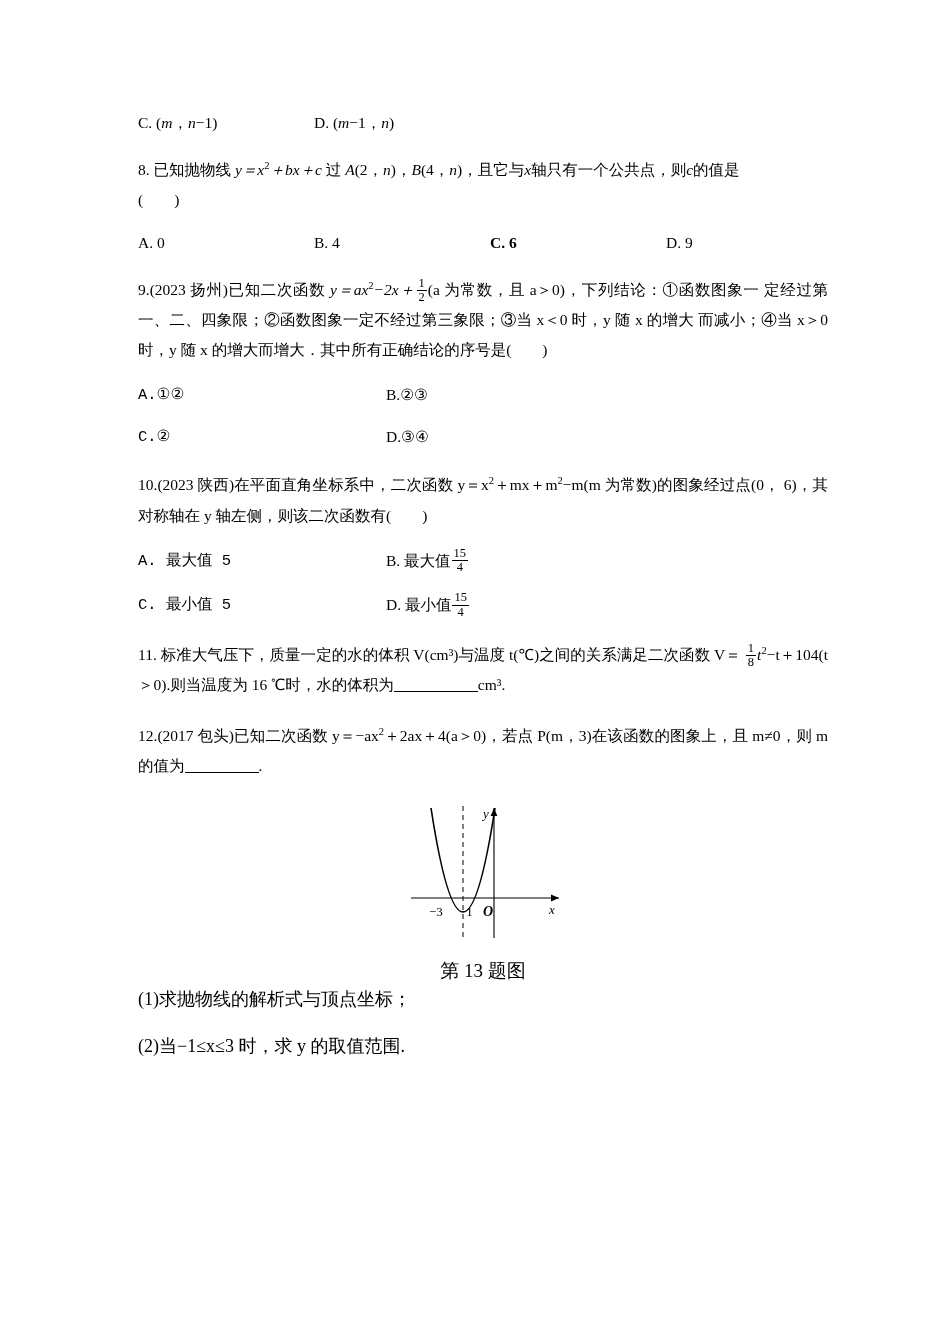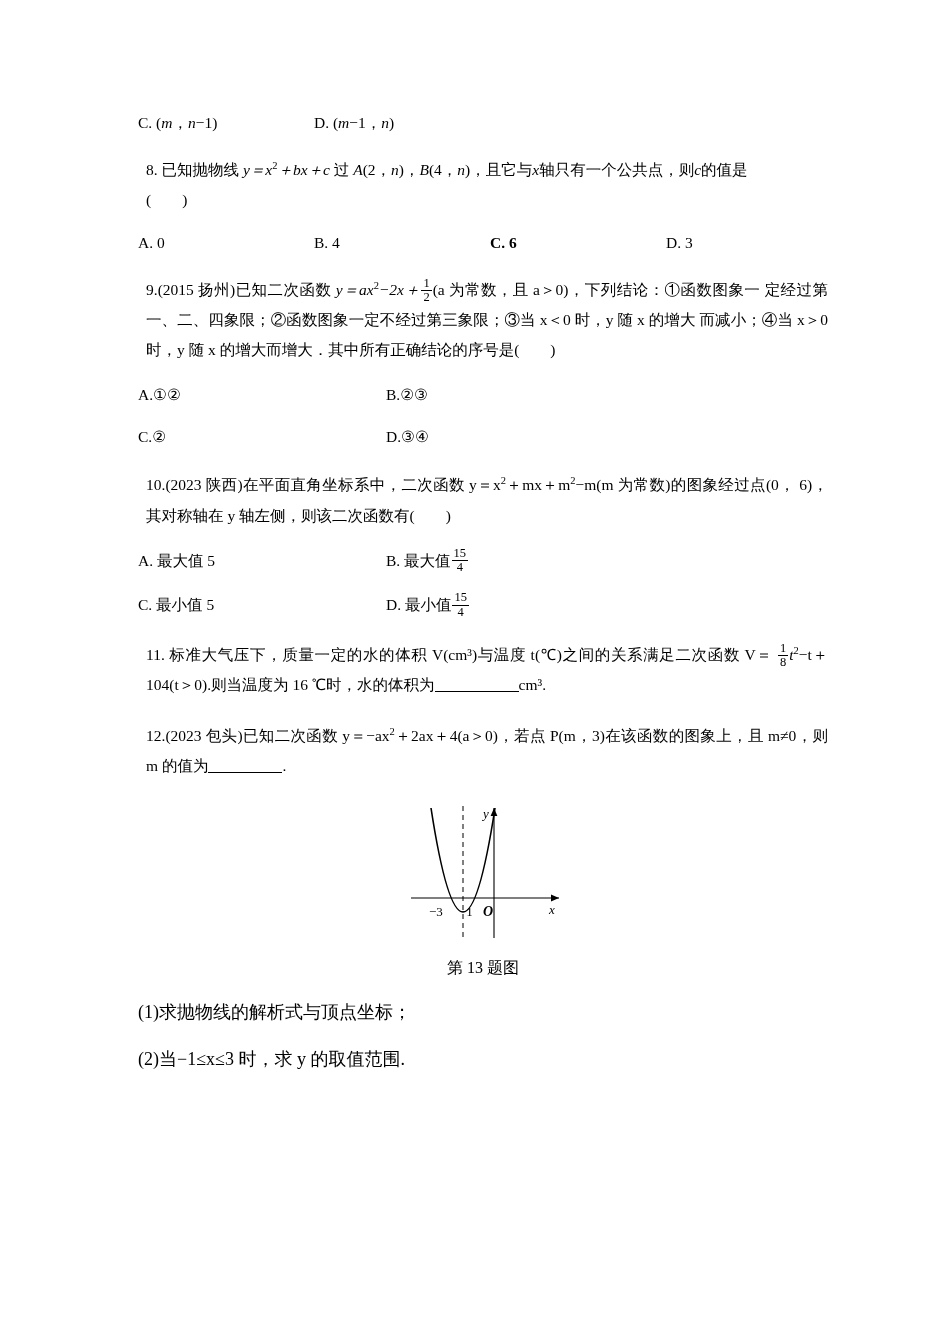--- a/index.html
+++ b/index.html
@@ -25,39 +25,38 @@
     position: absolute;
     left: 138px;
     top: 112px;
     width: 690px;
   }
   .q {
     margin-bottom: 17px;
     font-size: 15.5px;
     line-height: 30px;
     text-align: justify;
-    margin-left: 8px;
   }
   i, .it {
     font-family: "Liberation Serif", serif;
     font-style: italic;
   }
   .opt-row {
     display: flex;
     font-size: 15.5px;
     margin-bottom: 17px;
     line-height: 22px;
   }
   .opt-row > div { }
   .o1 { width: 176px; }
   .o2 { width: 176px; }
   .o3 { width: 176px; font-weight: bold; }
   .o4 { width: 160px; }
   .opt-half { display: flex; font-size: 15.5px; margin-bottom: 16px; line-height: 26px;}
-  .oh1 { width: 248px; }
+  .oh1 { width: 248px; font-family: Liberation Mono, monospace; }
   .frac {
     display: inline-block;
     vertical-align: middle;
     text-align: center;
     font-size: 12.5px;
     line-height: 1.05;
     position: relative;
     top: -1px;
     margin: 0 1px;
   }
@@ -78,23 +77,22 @@
     height: 14px;
     vertical-align: -2px;
   }
   .fig-wrap {
     width: 100%;
     text-align: center;
     margin-top: 4px;
   }
   .fig-caption {
     text-align: center;
-    font-size: 16px;
+    font-size: 19px;
     margin-top: 6px;
-    margin-bottom: 18px;
   }
   .sub-q {
     font-size: 18px;
     line-height: 30px;
     margin-bottom: 17px;
   }
   .nowrap { white-space: nowrap; }
 </style>
 </head>
 <body>
@@ -118,25 +116,25 @@
       <span>过</span>
       <span class="nowrap"><i>A</i><span>(2，</span><i>n</i><span>)，</span><i>B</i><span>(4，</span><i>n</i><span>)</span></span><span>，且它与</span><i>x</i><span>轴只有一个公共点，则</span><i>c</i><span>的值是</span>
       <br>
       <span>(　　)</span>
     </div>
 
     <div class="opt-row">
       <div class="o1">A. 0</div>
       <div class="o2">B. 4</div>
       <div class="o3">C. 6</div>
-      <div class="o4">D. 3</div>
+      <div class="o4">D. 9</div>
     </div>
 
     <div class="q">
-      <span>9.</span><span>(2015 扬州)</span><span>已知二次函数</span>
+      <span>9.</span><span>(2023 扬州)</span><span>已知二次函数</span>
       <span class="nowrap"><i>y＝ax</i><span class="sup">2</span><i>−2x＋</i><span class="frac"><span class="num">1</span><span class="den">2</span></span></span><span>(a 为常数，且 a＞0)，下列结论：①函数图象一</span>
       <span>定经过第一、二、四象限；②函数图象一定不经过第三象限；③当 x＜0 时，y 随 x 的增大</span>
       <span>而减小；④当 x＞0 时，y 随 x 的增大而增大．其中所有正确结论的序号是(　　)</span>
     </div>
 
     <div class="opt-half">
       <div class="oh1">A.①②</div>
       <div>B.②③</div>
     </div>
     <div class="opt-half">
@@ -158,21 +156,21 @@
       <div><span>D. 最小值</span><span class="frac"><span class="num">15</span><span class="den">4</span></span></div>
     </div>
 
     <div class="q" style="margin-top:10px;">
       <span>11.</span>
       <span>标准大气压下，质量一定的水的体积 V(cm³)与温度 t(℃)之间的关系满足二次函数 V＝</span>
       <span class="frac"><span class="num">1</span><span class="den">8</span></span><i>t</i><span class="sup">2</span><span>−t＋104(t＞0).则当温度为 16 ℃时，水的体积为</span><span class="blank-u"></span><span>cm³.</span>
     </div>
 
     <div class="q">
-      <span>12.</span><span>(2023 包头)</span><span>已知二次函数 y＝−ax</span><span class="sup">2</span><span>＋2ax＋4(a＞0)，若点 P(m，3)在该函数的图象上，且</span>
+      <span>12.</span><span>(2017 包头)</span><span>已知二次函数 y＝−ax</span><span class="sup">2</span><span>＋2ax＋4(a＞0)，若点 P(m，3)在该函数的图象上，且</span>
       <span>m≠0，则 m 的值为</span><span class="blank-s"></span><span>.</span>
     </div>
 
 
     <div class="fig-wrap">
       <svg width="240" height="150" viewBox="0 0 240 150">
 
         <line x1="48" y1="100" x2="196" y2="100" stroke="#000" stroke-width="1.1"></line>
         <polygon points="196,100 188,96.6 188,103.4" fill="#000"></polygon>
 

